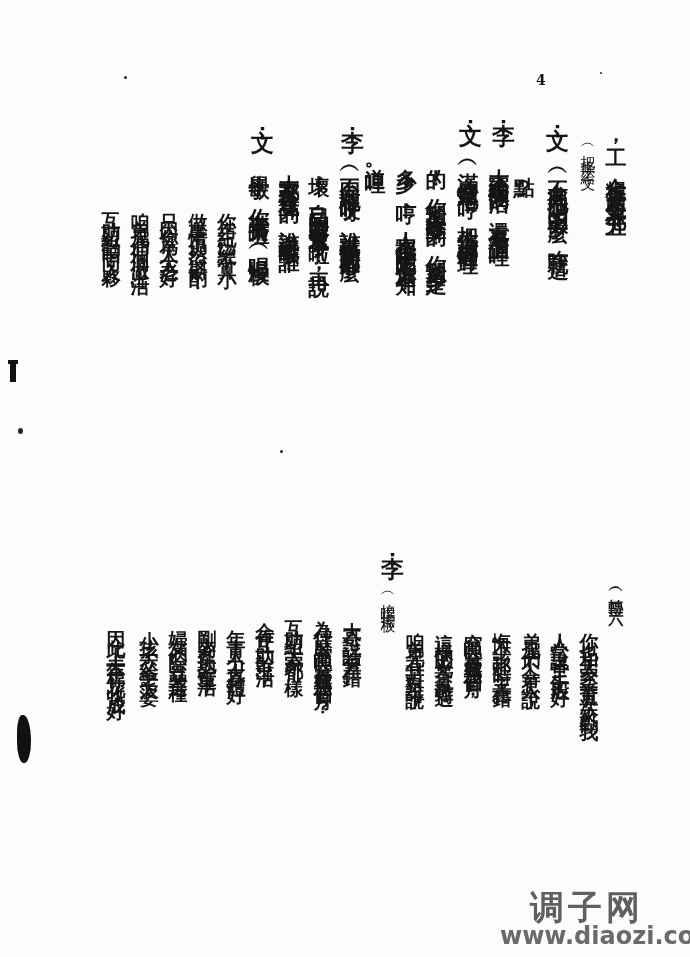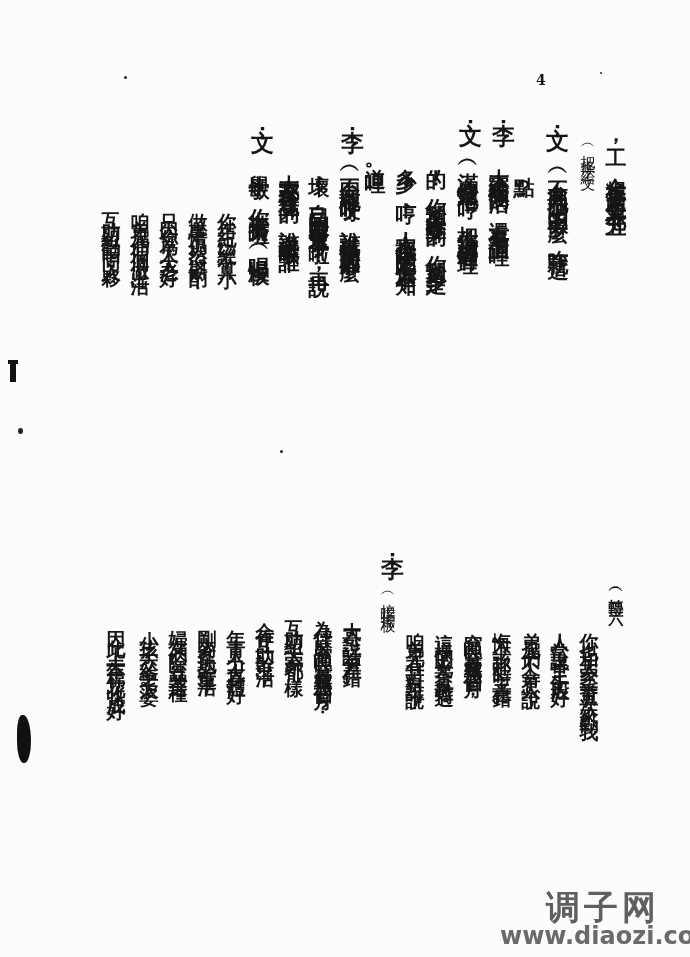--- a/index.html
+++ b/index.html
@@ -10,21 +10,21 @@
     .col {
       position: absolute; writing-mode: vertical-rl; text-orientation: upright;
       font-size: 21px; line-height: 1; letter-spacing: 4px; font-weight: bold; white-space: nowrap;
     }
     .small { font-size: 15px; letter-spacing: 5px; font-weight: normal; }
     .verse { font-size: 19px; letter-spacing: 8px; font-weight: bold; }
     .speaker { position: absolute; writing-mode: vertical-rl; font-size: 23px; font-weight: 900; letter-spacing: 2px; }
     .pagemark { position: absolute; font-size: 14px; font-weight: bold; }
     .speck { position: absolute; background: #222; border-radius: 50%; }
     .blot { position: absolute; background: #111; }
-    .wm-cn { position: absolute; left: 530px; top: 885px; font-family: Liberation Sans, sans-serif; font-size: 34px; font-weight: bold; color: #5f5f5f; letter-spacing: 4px; margin-left: 16px; }
+    .wm-cn { position: absolute; left: 530px; top: 885px; font-family: Liberation Sans, sans-serif; font-size: 34px; font-weight: bold; color: #5f5f5f; letter-spacing: 4px; }
     .wm-url { position: absolute; left: 500px; top: 922px; font-family: "DejaVu Sans", sans-serif; font-size: 24px; font-weight: bold; color: #6a6a6a; }
   </style>
 </head>
 <body>
 
 <div class="pagemark" style="left:536px;top:72px;">4</div>
 
 <div class="col" style="left:606px;top:132px;">工，合糧食是兩石六斗七升五。</div>
 <div class="col small" style="left:580px;top:138px;">（把條子給文）</div>
 <div class="speaker" style="left:543px;top:110px;">文：</div>

